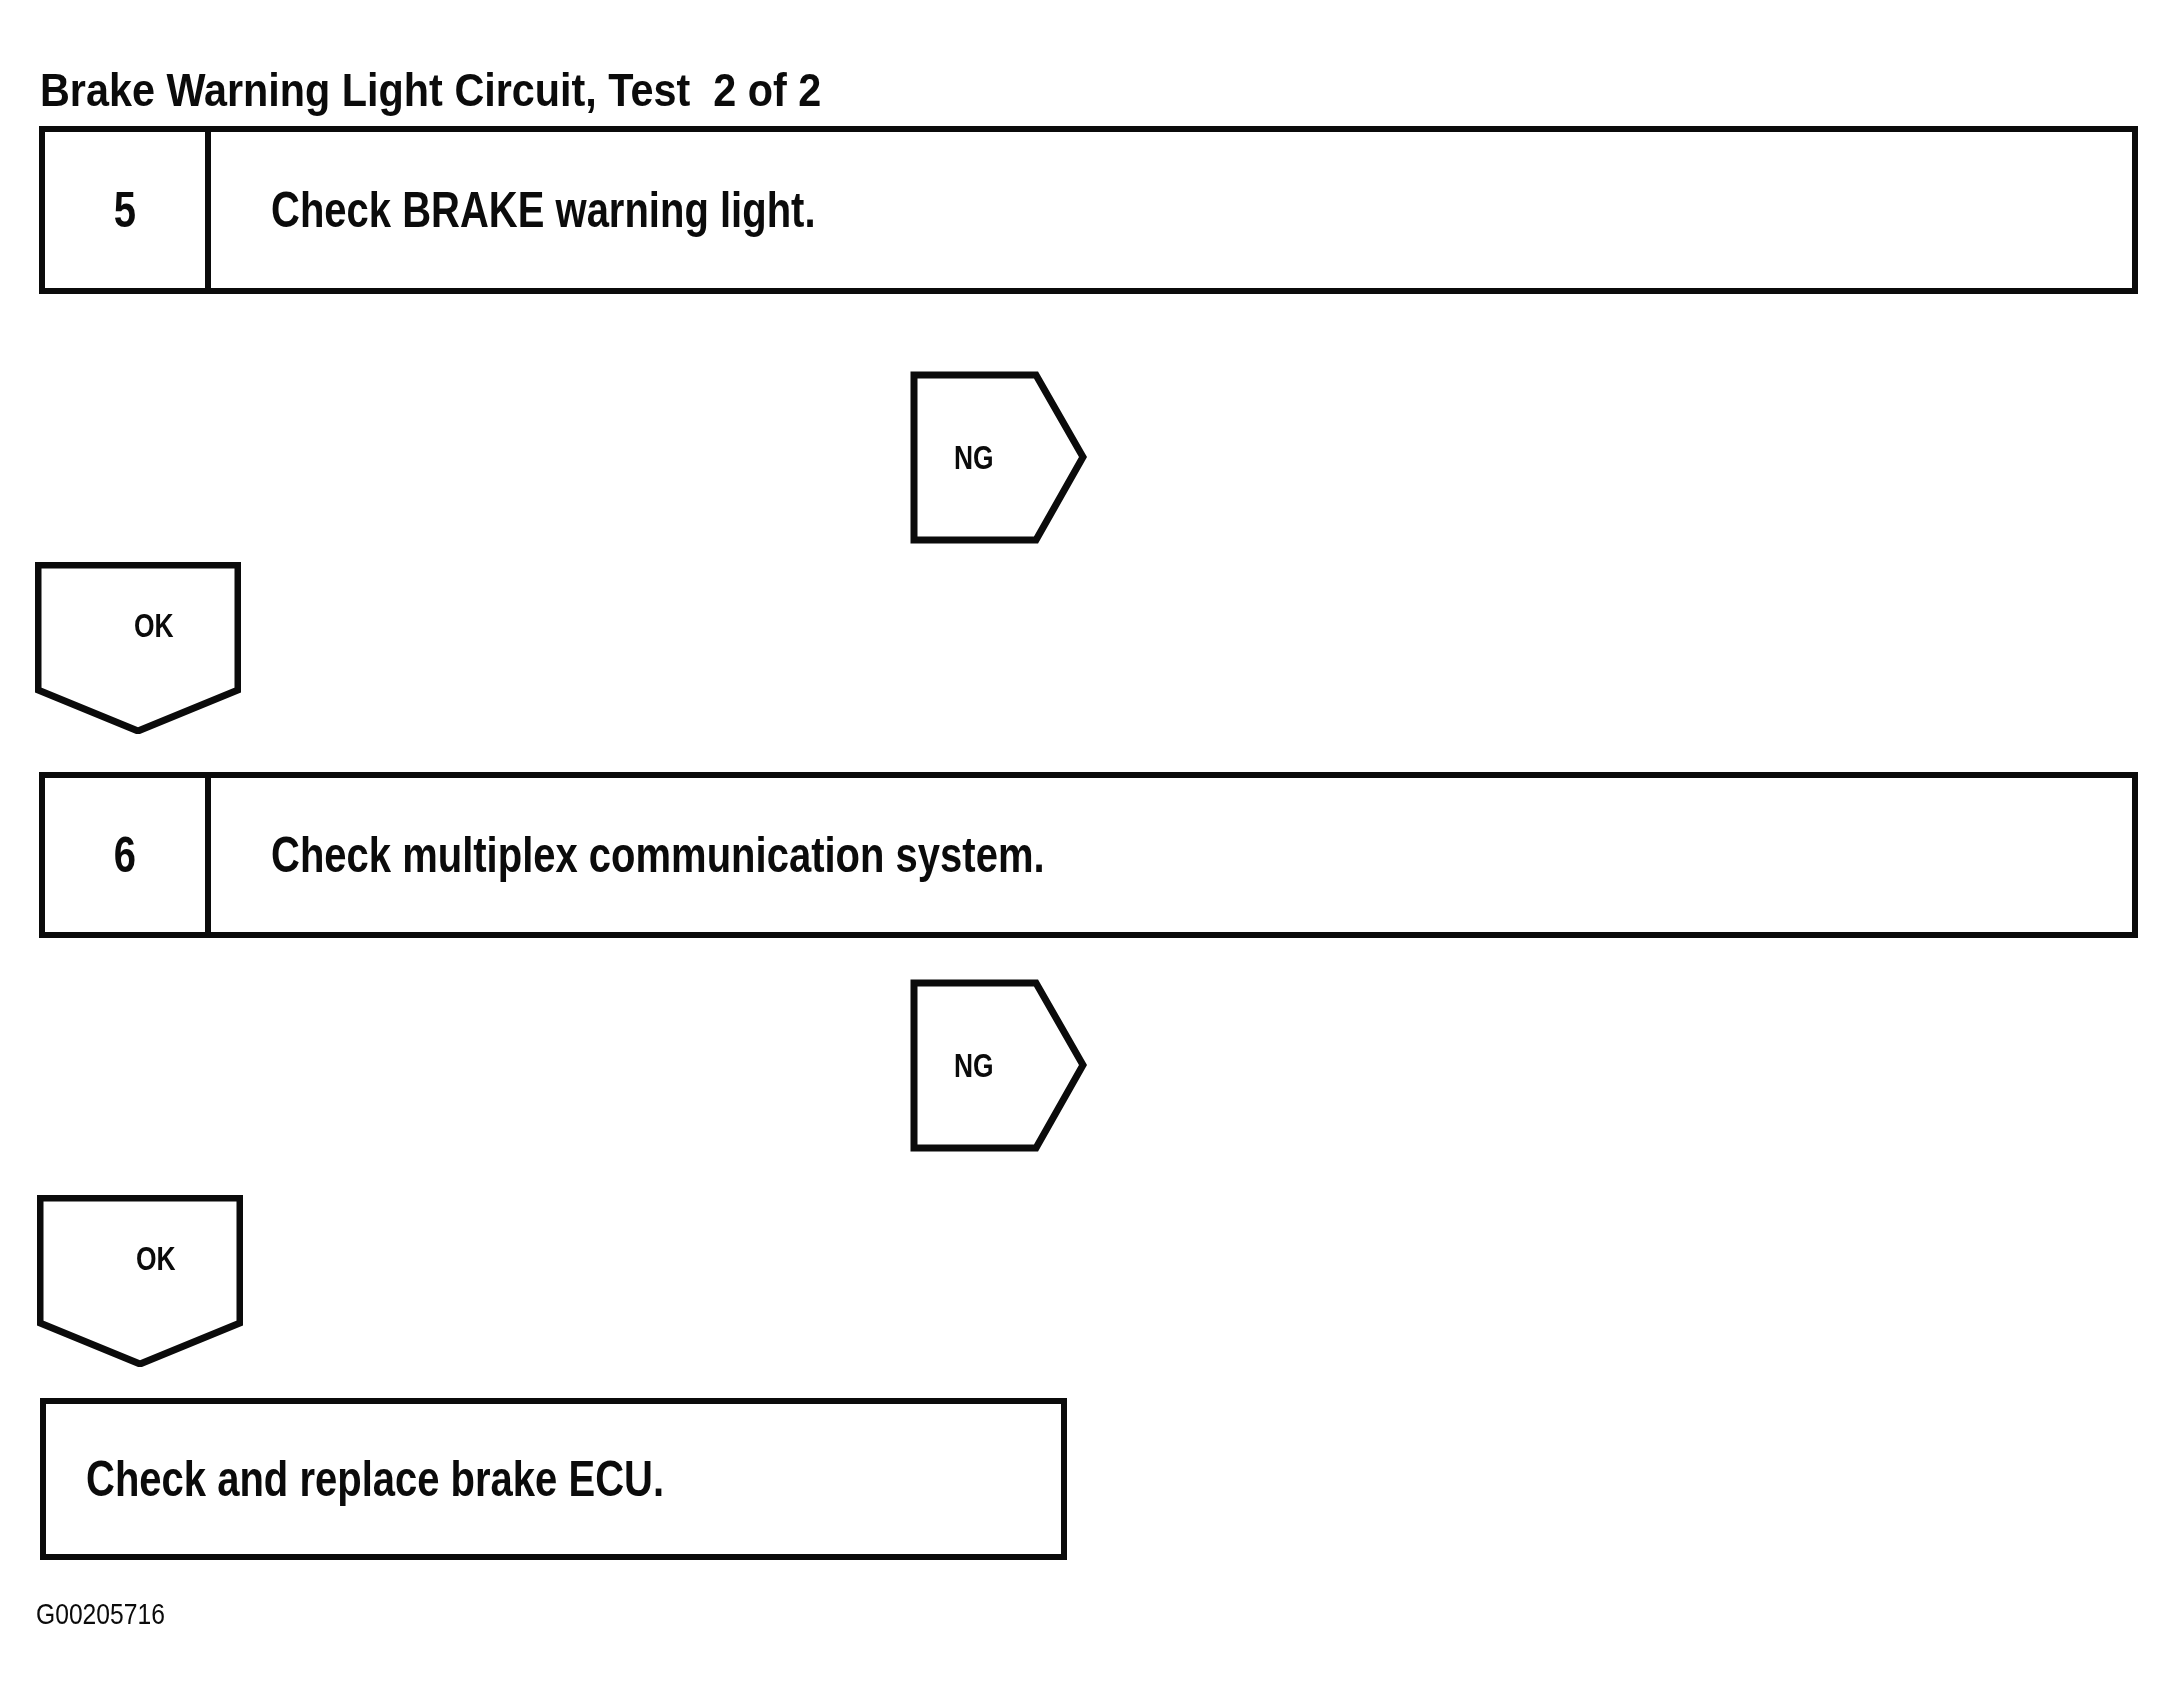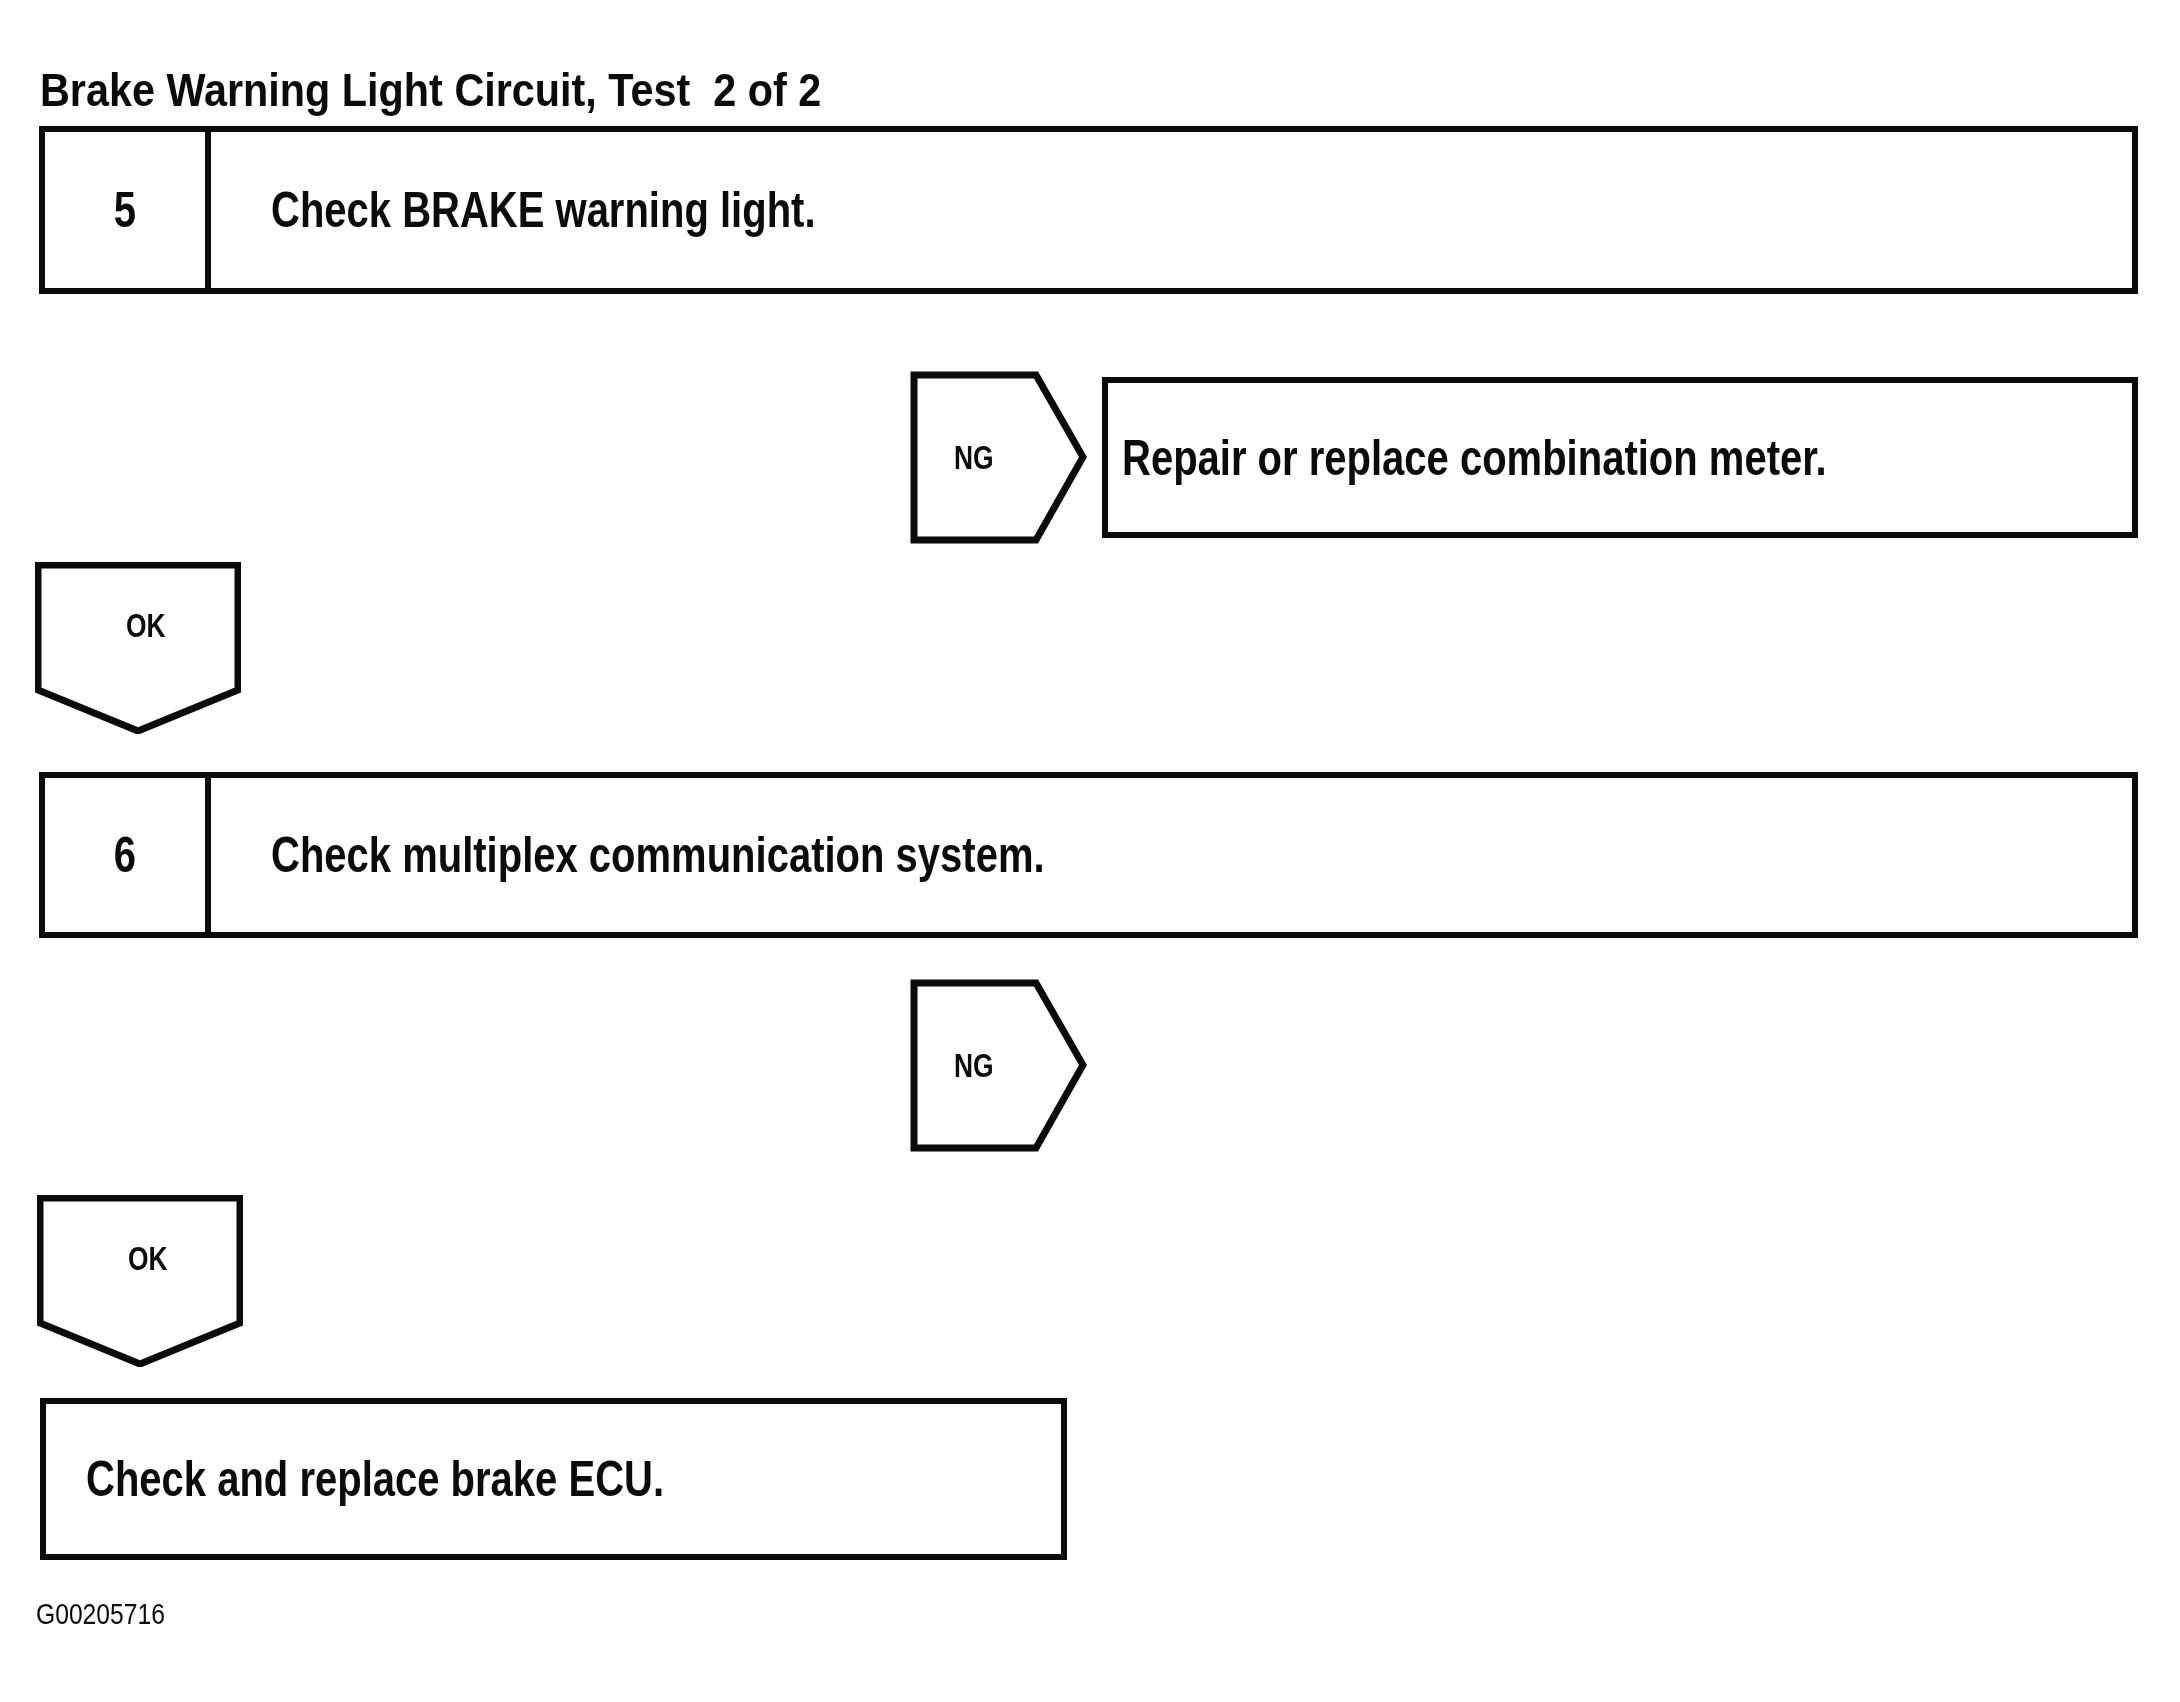--- a/index.html
+++ b/index.html
@@ -38,21 +38,21 @@
   .condc { transform:scaleX(.8); transform-origin:50% 50%; display:inline-block; }
 
   
   .connector { position:absolute; }
   .connector svg { display:block; }
   .connector-label {
     position:absolute; display:flex; align-items:center; justify-content:center;
     font-size:33px;
   }
   .ng-label { left:0; top:0; width:128px; height:100%; }
-  .ok-label { left:8px; top:0; width:100%; height:128px; }
+  .ok-label { left:16px; top:0; width:100%; height:128px; }
 
   
   .result-box {
     border:6px solid #0b0b0b; background:#fff; box-sizing:border-box;
     display:flex; flex-direction:column; justify-content:center;
     padding-left:14px; font-size:50px; line-height:56px;
   }
   .result-line { white-space:nowrap; }
 
   .final-box {
@@ -85,23 +85,20 @@
 
   <div class="connector" style="left:910px; top:371px; width:177px; height:173px;">
     <svg width="177" height="173" viewBox="0 0 177 173">
       <polygon points="4,4 126,4 173,86 126,169 4,169" fill="#ffffff" stroke="#0b0b0b" stroke-width="7"></polygon>
     </svg>
     <span class="connector-label ng-label">
       <span class="condc">NG</span>
     </span>
   </div>
 
-  <div class="abs result-box" style="left:1102px; top:377px; width:1036px; height:161px;">
-    <div class="result-line"><span class="cond">Repair or replace combination meter.</span></div>
-  </div>
 
   <div class="connector" style="left:35px; top:562px; width:206px; height:172px;">
     <svg width="206" height="172" viewBox="0 0 206 172">
       <polygon points="3,3 203,3 203,128 103,169 3,128" fill="#ffffff" stroke="#0b0b0b" stroke-width="7"></polygon>
     </svg>
     <span class="connector-label ok-label">
       <span class="condc">OK</span>
     </span>
   </div>
 

